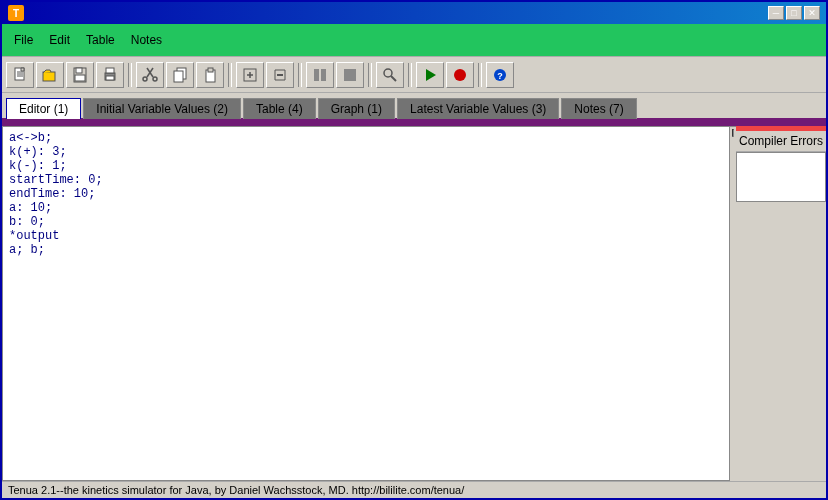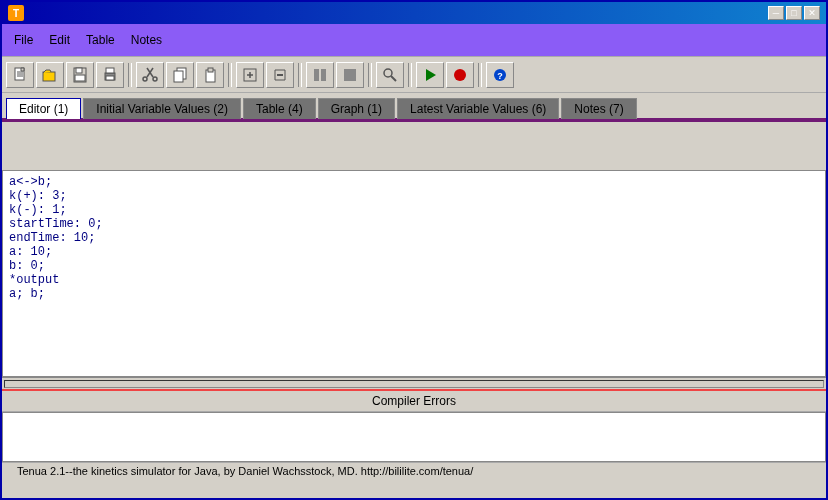--- a/index.html
+++ b/index.html
@@ -70,21 +70,21 @@
       font-size: 9px;
       cursor: pointer;
     }
 
     .title-btn.close {
       background: #d4d0c8;
     }
 
     
     .menu-bar {
-      background: #8b5cf6;
+      background: #22c55e;
       display: flex;
       align-items: center;
       padding: 16px 4px;
       border-bottom: 1px solid #aaa;
       height: 14px;
     }
 
     .menu-item {
       padding: 2px 8px;
       font-size: 12px;
@@ -123,21 +123,21 @@
       border-right: 1px solid #fff;
       margin: 0 2px;
     }
 
     
     .tabs {
       display: flex;
       background: #d4d0c8;
       padding: 4px 4px 0;
       gap: 2px;
-      border-bottom: 4px solid #701a75;
+      border-bottom: 8px solid #701a75;
     }
 
     .tab {
       padding: 3px 12px;
       font-size: 12px;
       cursor: pointer;
       border: 1px solid #888;
       border-bottom: none;
       background: #737373;
       position: relative;
@@ -149,23 +149,22 @@
       border-color: #0000aa;
       border-bottom-color: #ffffff;
       font-weight: normal;
       z-index: 1;
     }
 
     
     .content-wrapper {
       flex: 1;
       display: flex;
-      flex-direction: column;
+      flex-direction: row;
       overflow: hidden;
-      margin-top: 48px;
     }
 
     .editor-area {
       flex: 1;
       background: white;
       border: 1px solid #888;
       margin: 0;
       padding: 4px 6px;
       font-family: 'Courier New', monospace;
       font-size: 12px;
@@ -185,44 +184,44 @@
 
     .scrollbar-track {
       flex: 1;
       height: 8px;
       background: #d4d0c8;
       border: 1px inset #888;
     }
 
     
     .compiler-section {
-      border-top: 2px solid #ef4444;
+      border-top: 5px solid #ef4444;
     }
 
     .compiler-header {
       background: #d4d0c8;
       text-align: center;
       padding: 3px;
       font-size: 12px;
       border-bottom: 1px solid #aaa;
     }
 
     .compiler-content {
       background: white;
       height: 50px;
       border: 1px solid #888;
     }
 
     
     .status-bar {
       background: #d4d0c8;
       border-top: 1px solid #aaa;
-      padding: 2px 15px;
+      padding: 2px 6px;
       font-size: 11px;
-      height: 36px;
+      height: 17px;
       display: flex;
       align-items: flex-start;
     }
   </style>
 </head>
 <body>
 
 <div class="window">
 
   <div class="title-bar">
@@ -353,21 +352,21 @@
           <text x="8" y="12" text-anchor="middle" fill="white" font-size="9" font-weight="bold">?</text>
         </svg>
     </div>
   </div>
 
   <div class="tabs">
     <div class="tab active">Editor (1)</div>
     <div class="tab">Initial Variable Values (2)</div>
     <div class="tab">Table (4)</div>
     <div class="tab">Graph (1)</div>
-    <div class="tab">Latest Variable Values (6)</div>
+    <div class="tab">Latest Variable Values (3)</div>
     <div class="tab">Notes (7)</div>
   </div>
 
   <div class="content-wrapper">
     <div class="editor-area">a&lt;-&gt;b;
 k(+): 3;
 k(-): 1;
 startTime: 0;
 endTime: 10;
 a: 10;

